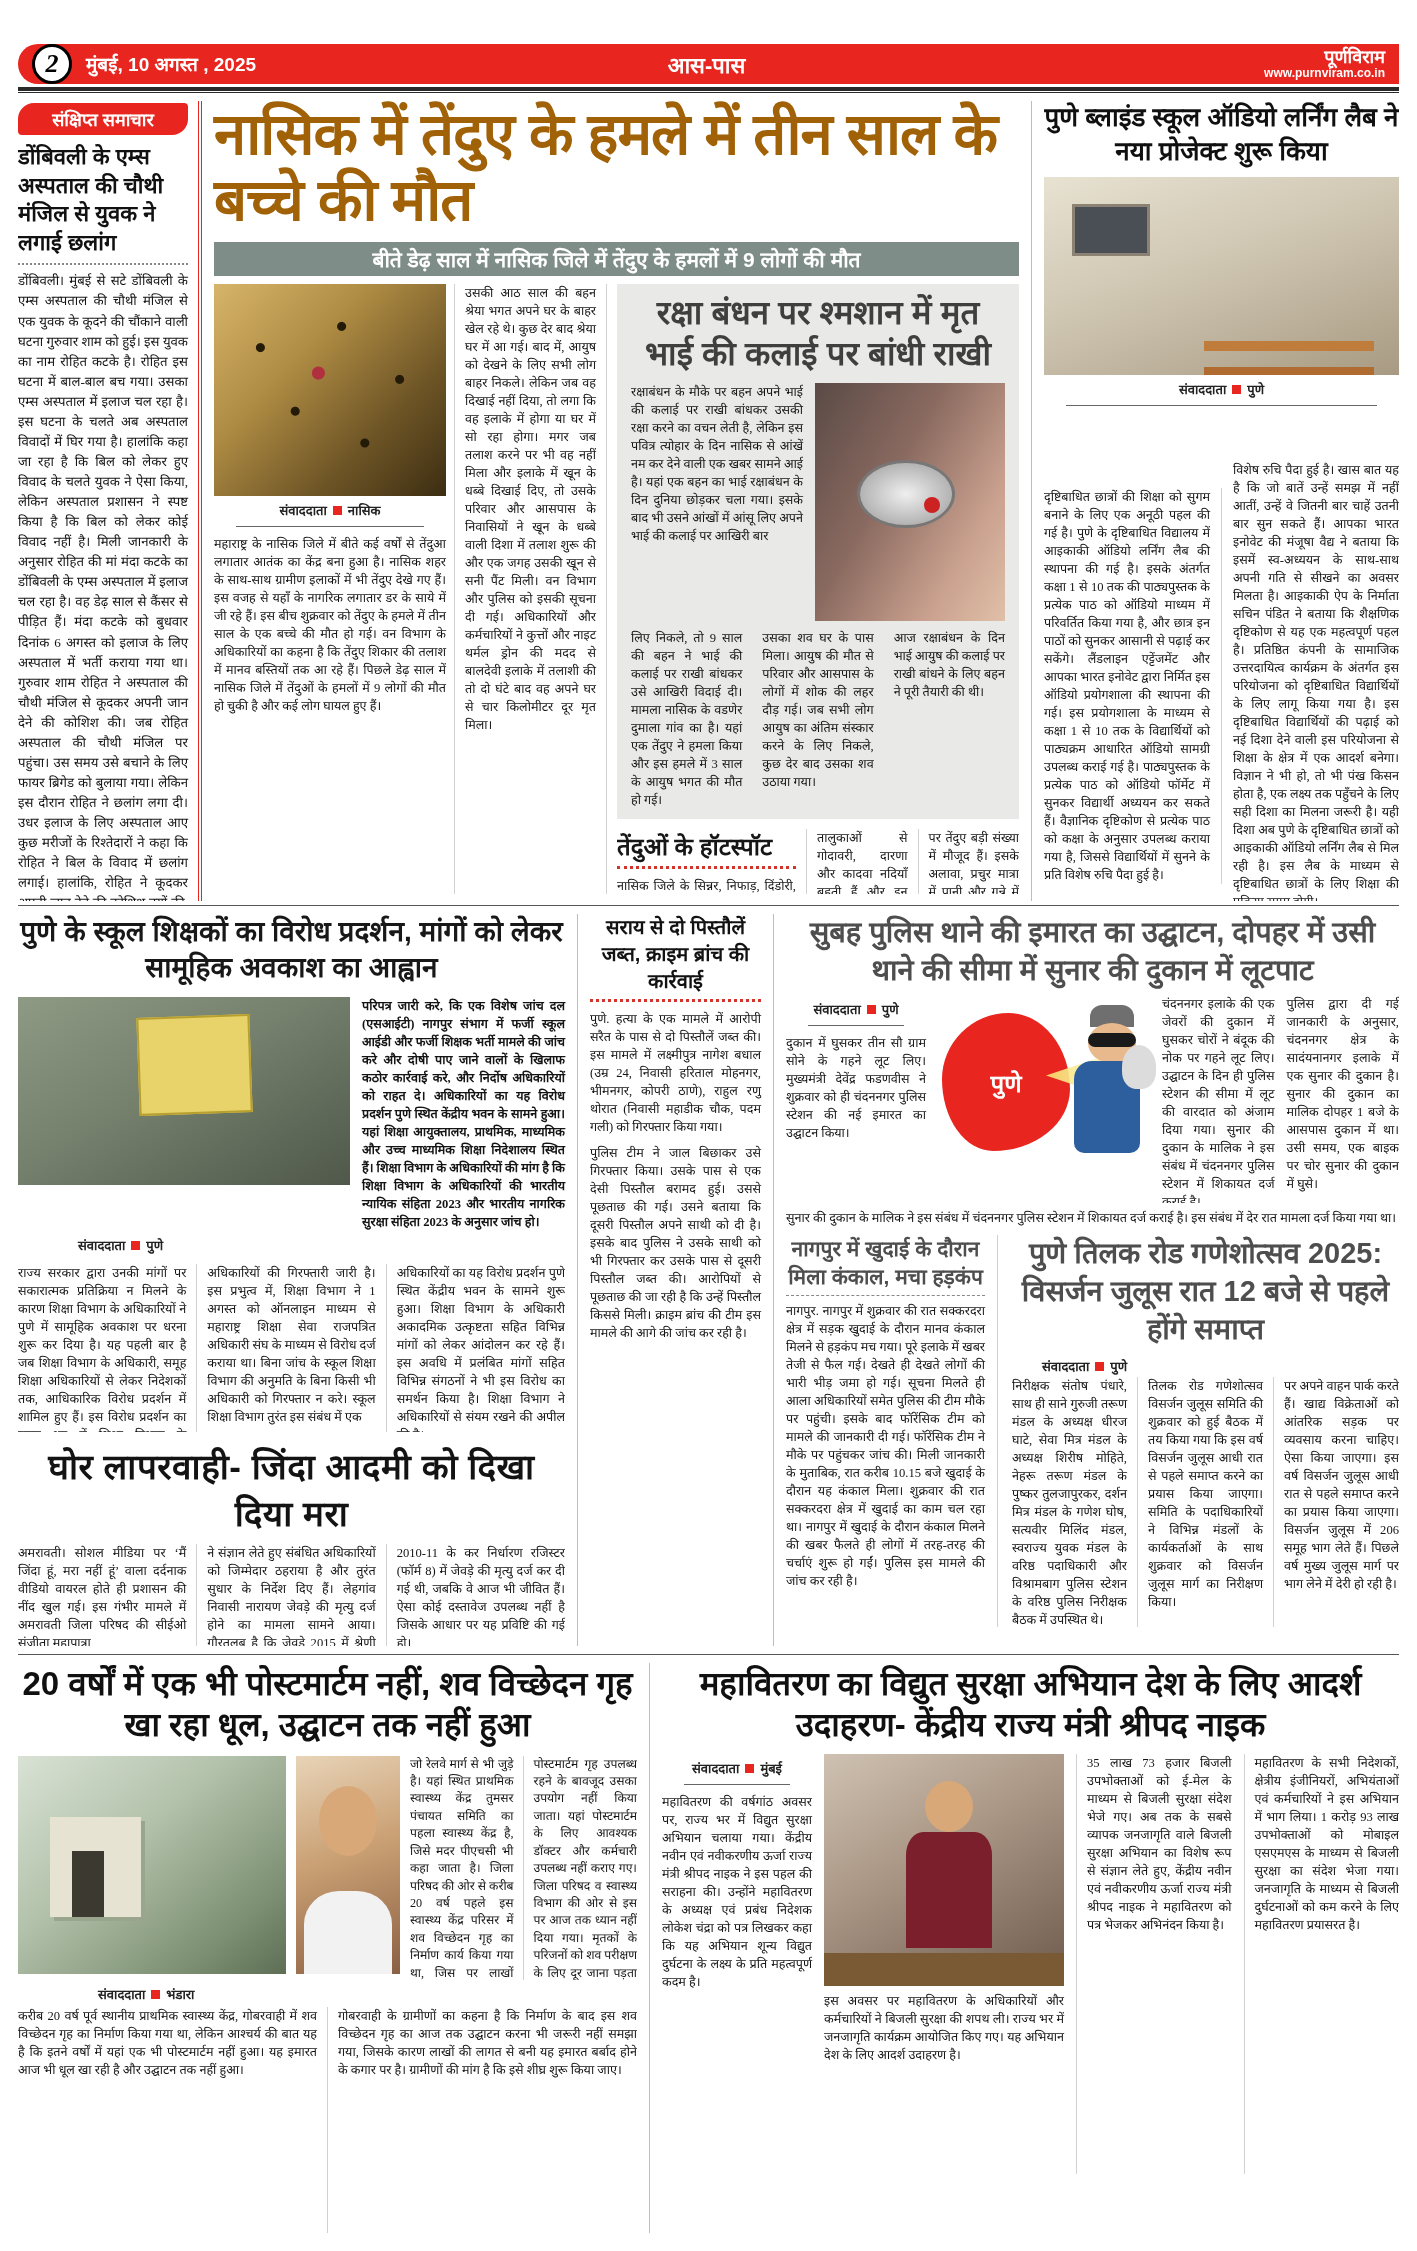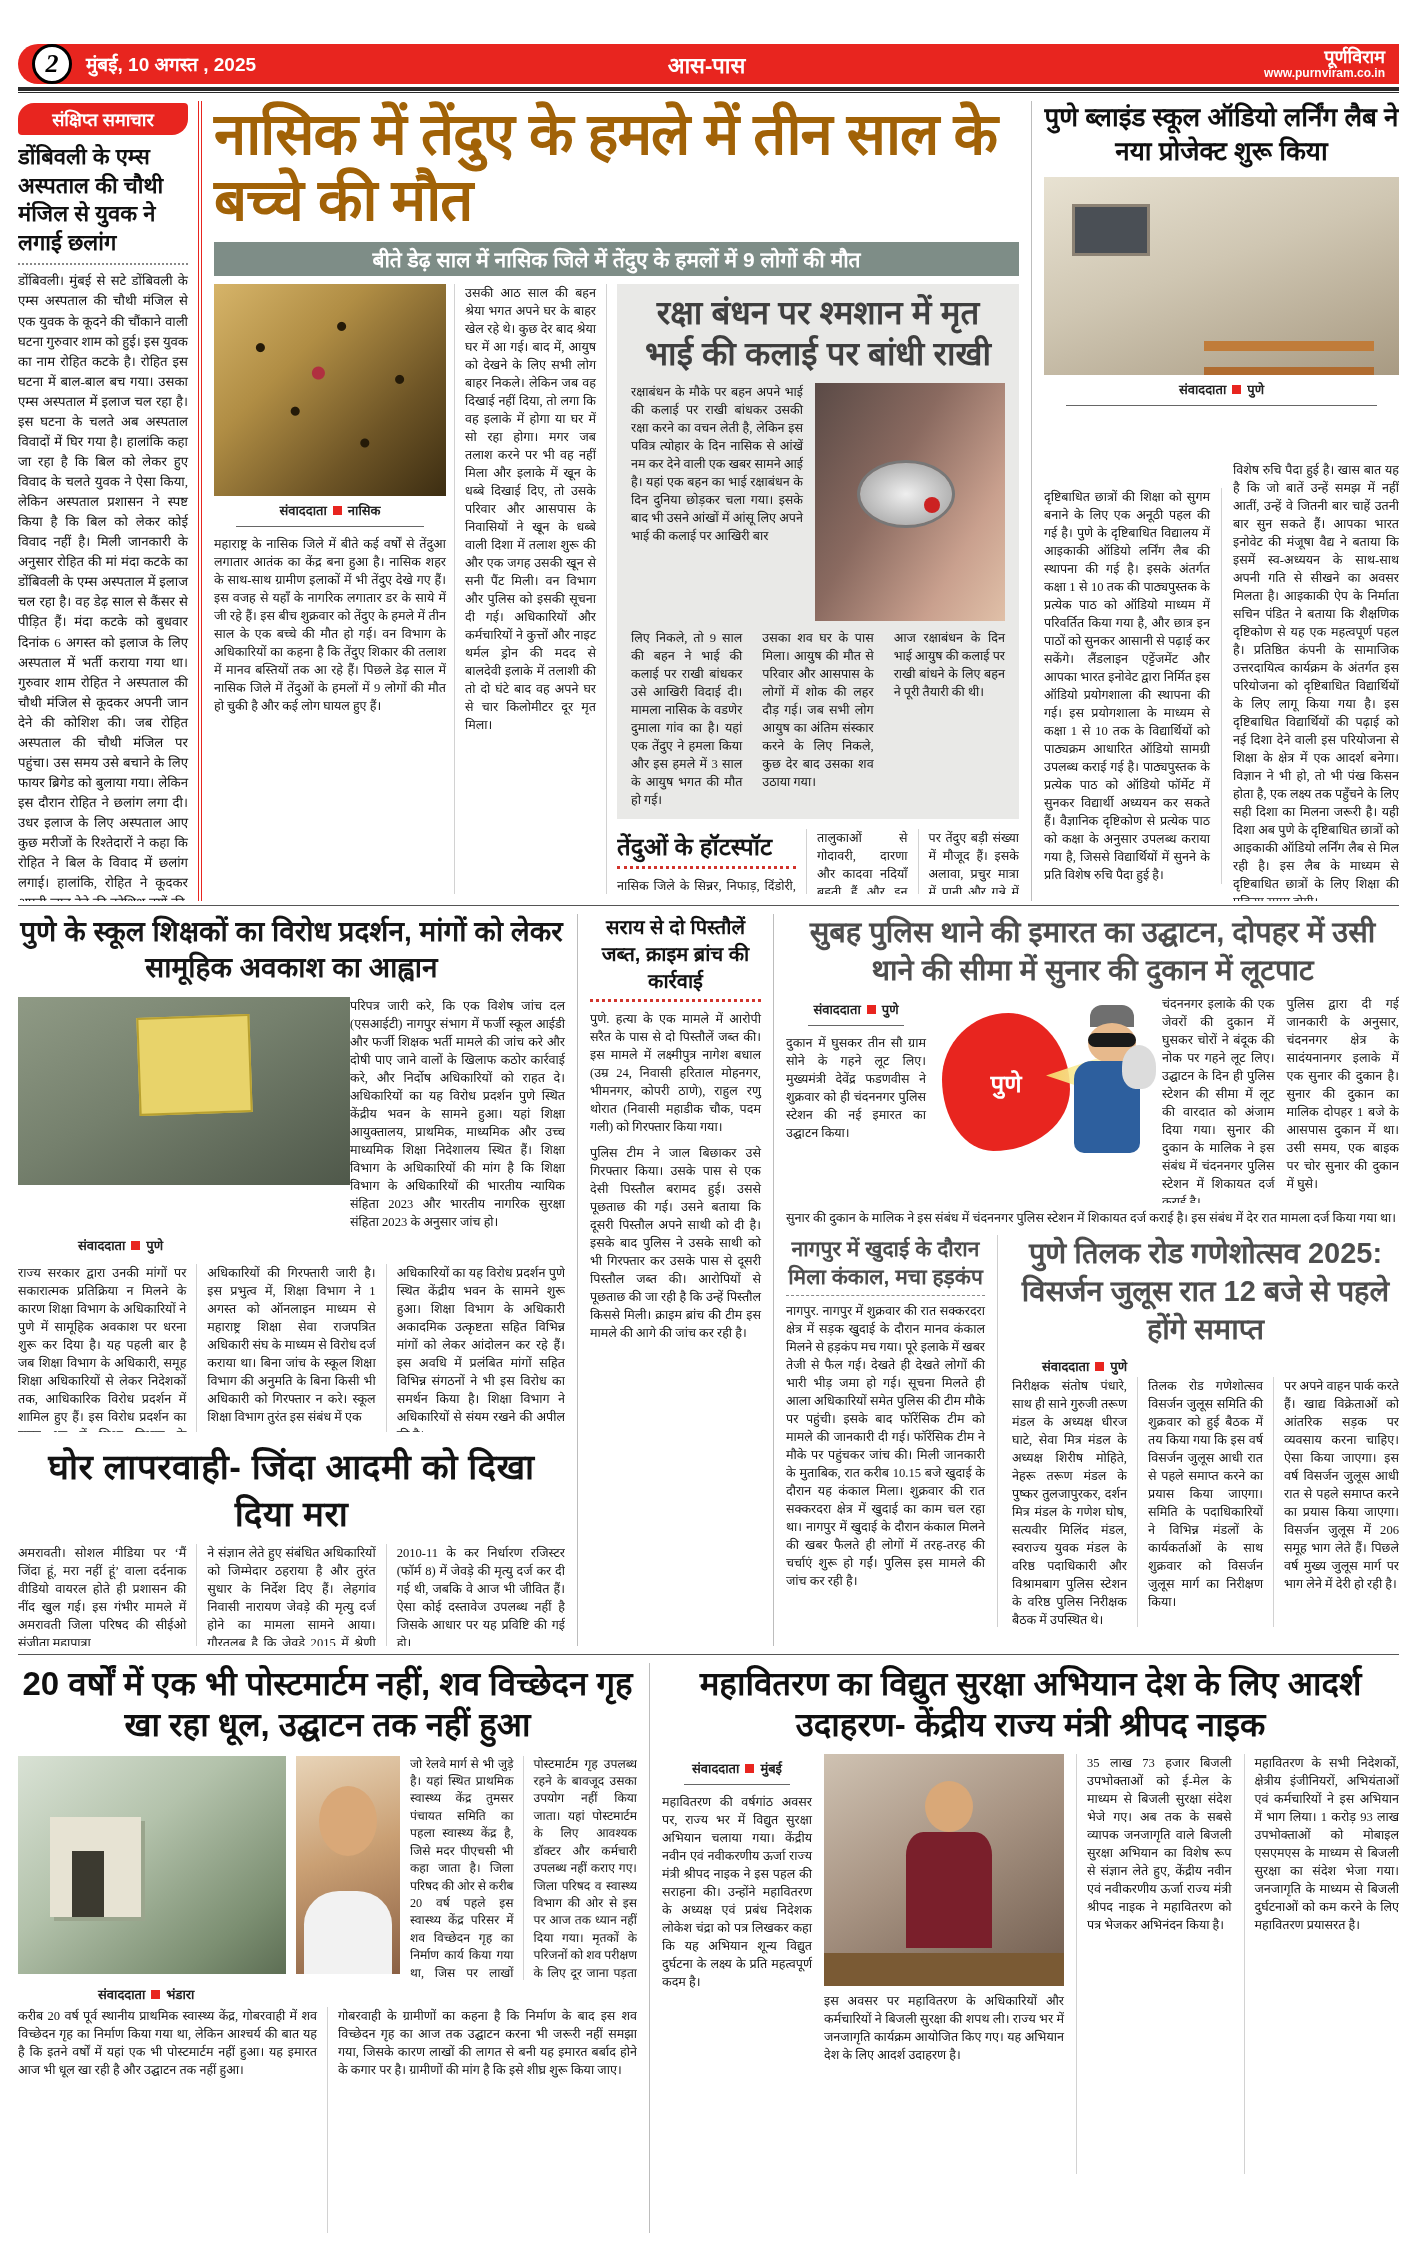--- a/index.html
+++ b/index.html
@@ -91,21 +91,21 @@
   .photo.classroom .desk { position:absolute; bottom:12%; left:45%; width:48%; height:10px; background:#c07c3a; box-shadow:0 26px 0 0 #b06c30, 0 52px 0 0 #9c5c28; }
   .photo.classroom .board { position:absolute; top:14%; left:8%; width:22%; height:26%; background:#4a4f55; border:3px solid #8c8274; }
   .twocol { display:flex; margin-top:20px;align-items:center; }
   .twocol > p { flex:1; min-width:0; }
   .twocol > p:not(:last-child) { border-right:1px solid #d2d2d2; padding-right:11px; margin-right:11px; }
 
   
   .s2 { display:flex; height:748px; padding:8px 18px; overflow:hidden; }
   .s2-left { flex:0 0 560px; border-right:1px solid #bdbdbd; padding-right:12px; overflow:hidden; }
   .s2-left h2.protest-h { font-size:28px; line-height:1.3; text-align:center; color:#181818; margin-bottom:10px; }
-  .prot-row { display:flex; gap:0; }
+  .prot-row { display:flex; gap:12px;font-weight:bold; }
   .photo.protest { flex:0 0 332px; height:188px; background:linear-gradient(150deg,#8f9a85 0%,#75806d 45%,#4f584a 100%); }
   .photo.protest .banner { position:absolute; top:10%; left:36%; width:34%; height:52%; background:#e8d36a; border:2px solid #b8a030; transform:rotate(-2deg); }
   .prot-row > .bodytxt { flex:1; min-width:0; }
   .prot-cols { display:flex; margin-top:8px; height:168px; overflow:hidden; }
   .prot-cols > p { flex:1; min-width:0; }
   .prot-cols > p:not(:last-child) { border-right:1px solid #d2d2d2; padding-right:10px; margin-right:10px; }
   .lap-h { font-size:35px; letter-spacing:0.5px; color:#131313; text-align:center; margin:10px 0 8px; }
   .lap-cols { display:flex; height:168px; overflow:hidden; }
   .lap-cols > p { flex:1; min-width:0; }
   .lap-cols > p:not(:last-child) { border-right:1px solid #d2d2d2; padding-right:10px; margin-right:10px; }

